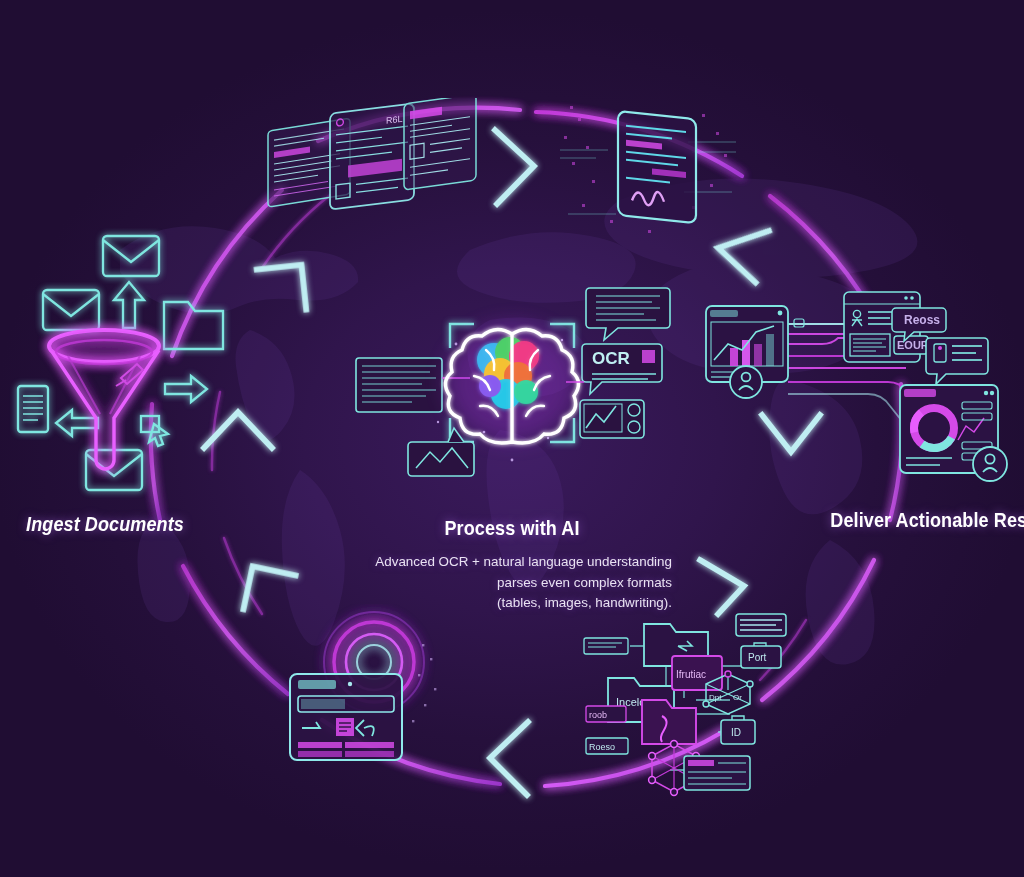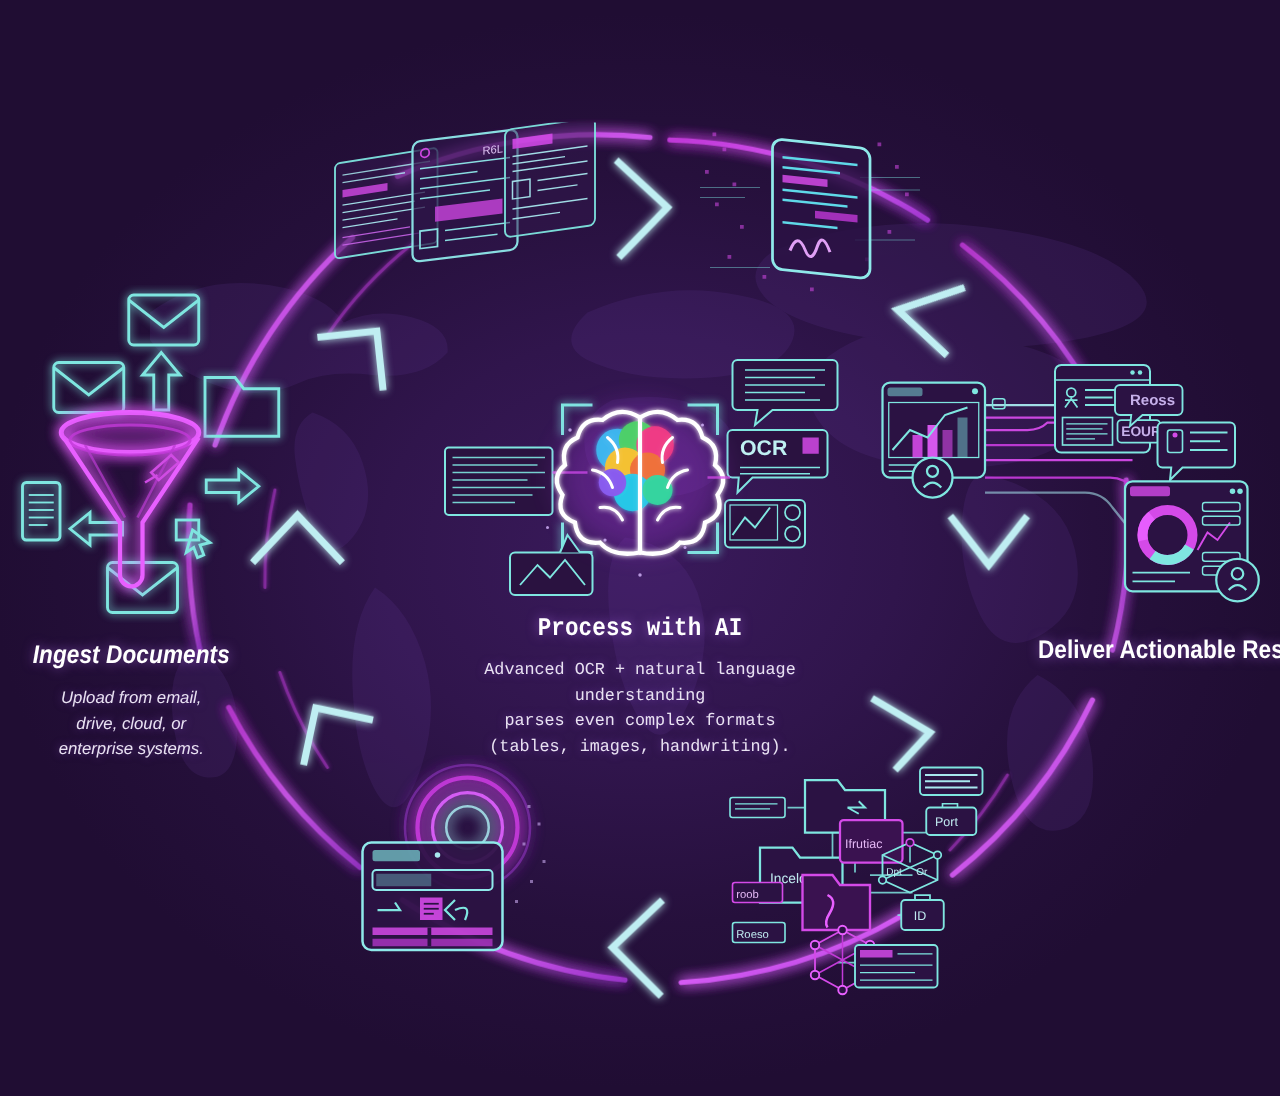--- a/index.html
+++ b/index.html
@@ -9,23 +9,23 @@
          background:
            radial-gradient(ellipse 520px 430px at 512px 440px, #3a1a5c 0%, #30154c 40%, #26103c 70%, #200d33 100%),
            linear-gradient(160deg,#241038 0%,#2a1241 50%,#1e0c30 100%);}
   .bgmap{position:absolute;inset:0;opacity:.30;}
   .svgfull{position:absolute;left:0;top:0;width:1024px;height:877px;overflow:visible;}
   .lbl{position:absolute;text-align:center;color:#fff;}
   .lbl .hd{font-size:20.5px;font-weight:700;letter-spacing:.1px;
            text-shadow:0 0 10px rgba(190,120,255,.55);
            transform:scaleX(.88);transform-origin:center;white-space:nowrap;}
   .lbl .bd{margin-top:12px;font-size:13.4px;line-height:20.5px;color:#e9e2f2;
-           text-shadow:0 0 7px rgba(150,90,220,.5);}
+           text-shadow:0 0 7px rgba(150,90,220,.5);text-align:right;}
   .lbl.l1{left:0px;top:512px;width:210px;font-style:italic;}
-  .lbl.l2{left:352px;top:492px;width:320px;font-family:Liberation Mono, monospace;}
+  .lbl.l2{left:352px;top:516px;width:320px;}
   .lbl.l3{left:818px;top:508px;width:206px;}
   .node{position:absolute;}
   .blur-lite{filter:blur(.25px);}
 </style>
 </head>
 <body>
 
 <div class="stage">
 
   <svg class="svgfull bgmap" viewBox="0 0 1024 877">
@@ -596,21 +596,20 @@
       <g>
         <rect x="26" y="138" width="96" height="6" fill="#d44ae8" opacity=".85"></rect>
         <rect x="26" y="147" width="96" height="6" fill="#c23ad8" opacity=".7"></rect>
         <rect x="70" y="138" width="3" height="15" fill="#2b1243"></rect>
       </g>
     </g>
   </svg>
 
   <div class="lbl l1">
     <div class="hd">Ingest Documents</div>
-    <div class="bd">Upload from email,<br>drive, cloud, or<br>enterprise systems.</div>
   </div>
 
   <div class="lbl l2">
     <div class="hd">Process with AI</div>
     <div class="bd">Advanced OCR + natural language understanding<br>parses even complex formats<br>(tables, images, handwriting).</div>
   </div>
 
   <div class="lbl l3">
     <div class="hd">Deliver Actionable Results</div>
   </div>

